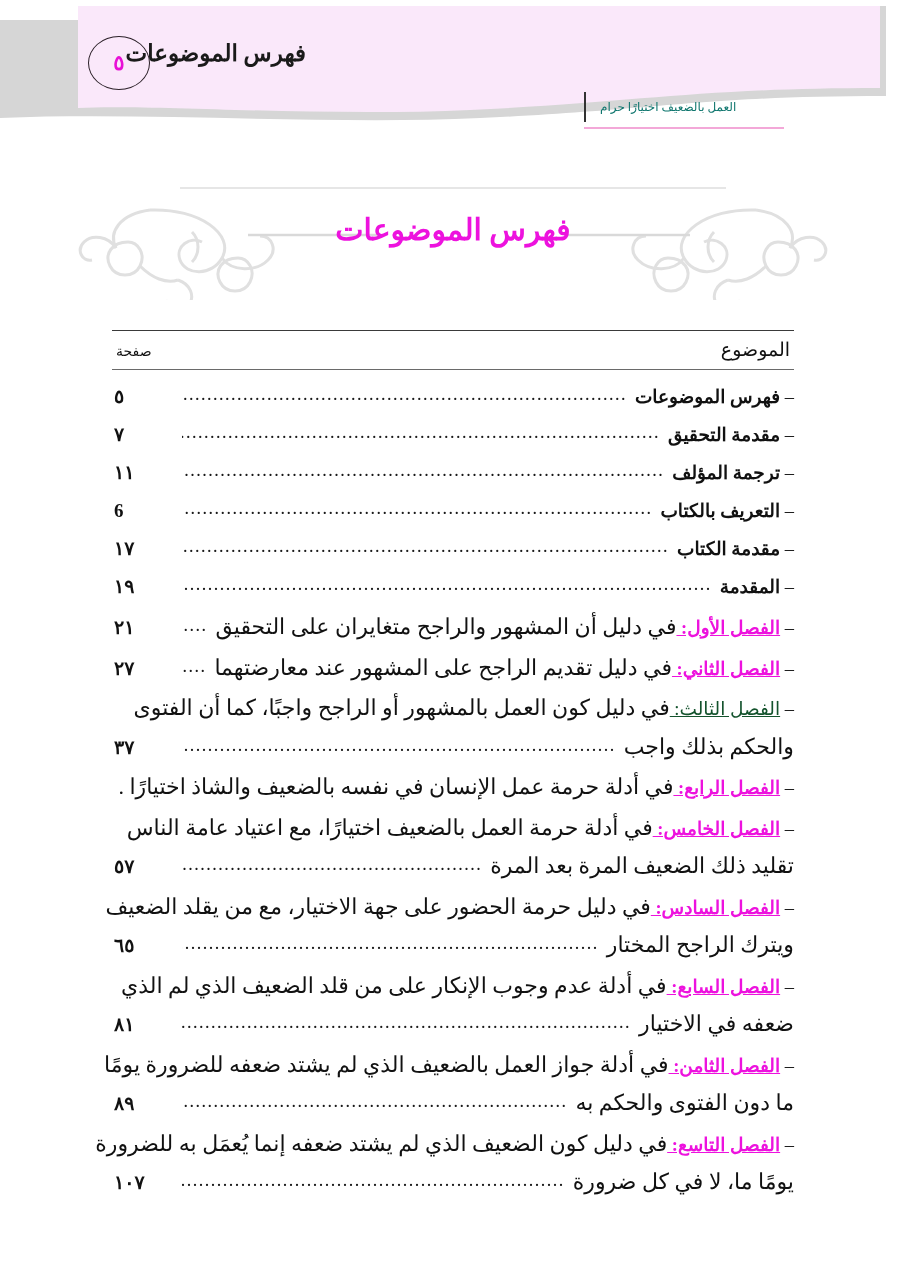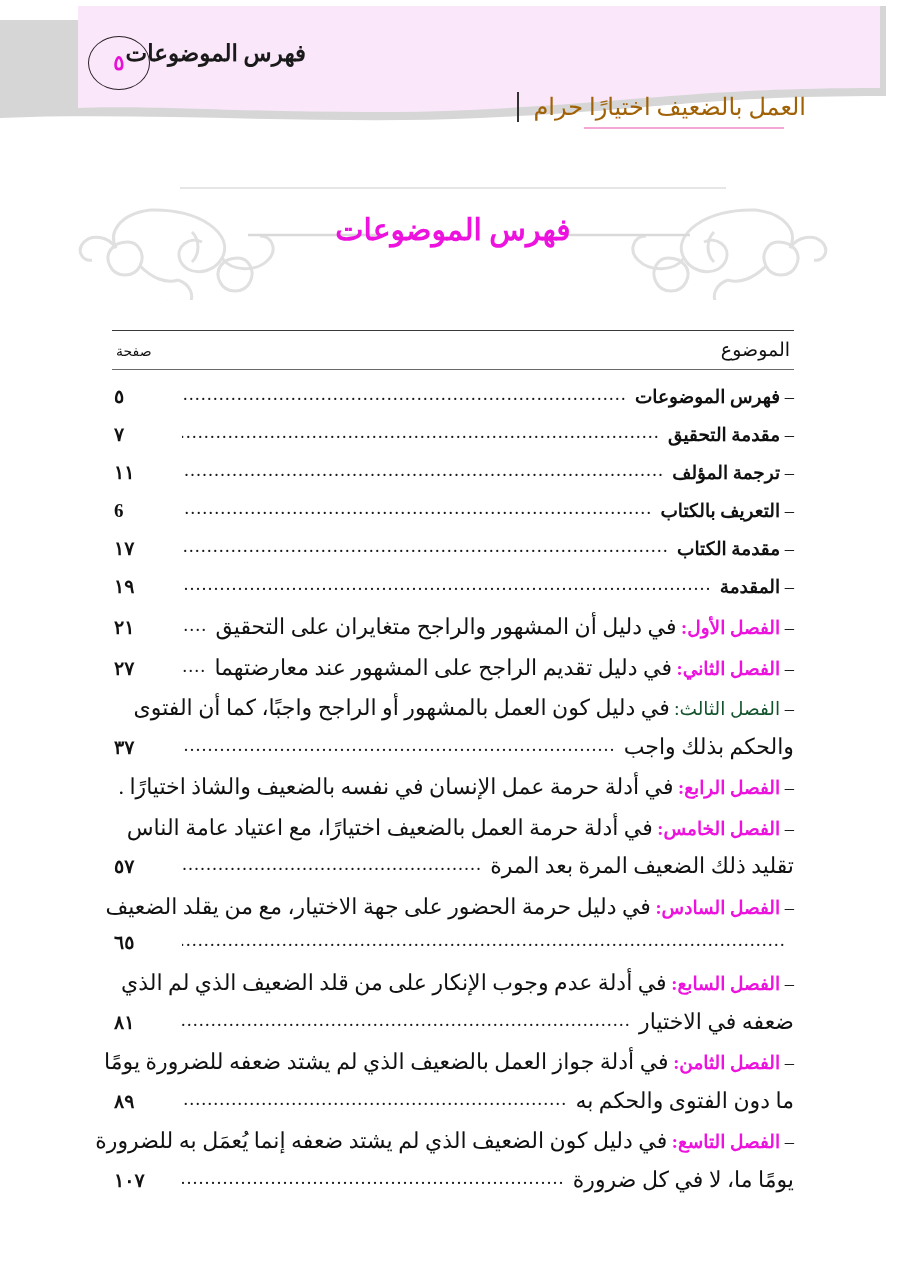--- a/index.html
+++ b/index.html
@@ -63,22 +63,22 @@
     text-align: left;
     direction: rtl;
   }
   .running-title-row {
     display: flex;
     flex-direction: row-reverse;
     align-items: center;
     justify-content: flex-start;
   }
   .running-title {
-    font-size: 24px;
-    color: #a16207;
+    font-size: 12px;
+    color: #0f766e;
     white-space: nowrap;
     padding-left: 10px;
   }
   .running-title-bar {
     width: 2px;
     height: 30px;
     background: #333;
     margin-right: 4px;
   }
   .running-title-rule {
@@ -188,20 +188,21 @@
     flex: 0 0 auto;
     direction: rtl;
   }
   .entry-line.full .line-text { flex: 1 1 auto; }
   .entry-line.full .page-no { visibility: hidden; }
 
   .dash { color: #111; }
   .chap-label {
     color: #ed12de;
     font-weight: bold;
+    text-decoration: underline;
   }
   .chap-label.plain {
     color: #14532d;
     font-weight: normal;
   }
   .entry-main { color: #111; }
   .bold-topic { font-weight: bold; }
 
   .small-txt { font-size: 22px; }
 </style>
@@ -355,20 +356,21 @@
           <span class="leader"></span>
           <span class="page-no">٥٧</span>
         </div>
       </div>
       <div class="entry">
         <div class="entry-line full">
           <span class="line-text"><span class="dash">– </span><span class="chap-label">الفصل السادس: </span><span class="entry-main small-txt">في دليل حرمة الحضور على جهة الاختيار، مع من يقلد الضعيف</span></span>
           <span class="page-no" style="visibility: hidden;"></span>
         </div>
         <div class="entry-line">
+          <span class="line-text"><span class="entry-main small-txt">ويترك الراجح المختار</span></span>
           <span class="leader"></span>
           <span class="page-no">٦٥</span>
         </div>
       </div>
       <div class="entry">
         <div class="entry-line full">
           <span class="line-text"><span class="dash">– </span><span class="chap-label">الفصل السابع: </span><span class="entry-main small-txt">في أدلة عدم وجوب الإنكار على من قلد الضعيف الذي لم الذي</span></span>
           <span class="page-no" style="visibility: hidden;"></span>
         </div>
         <div class="entry-line">

